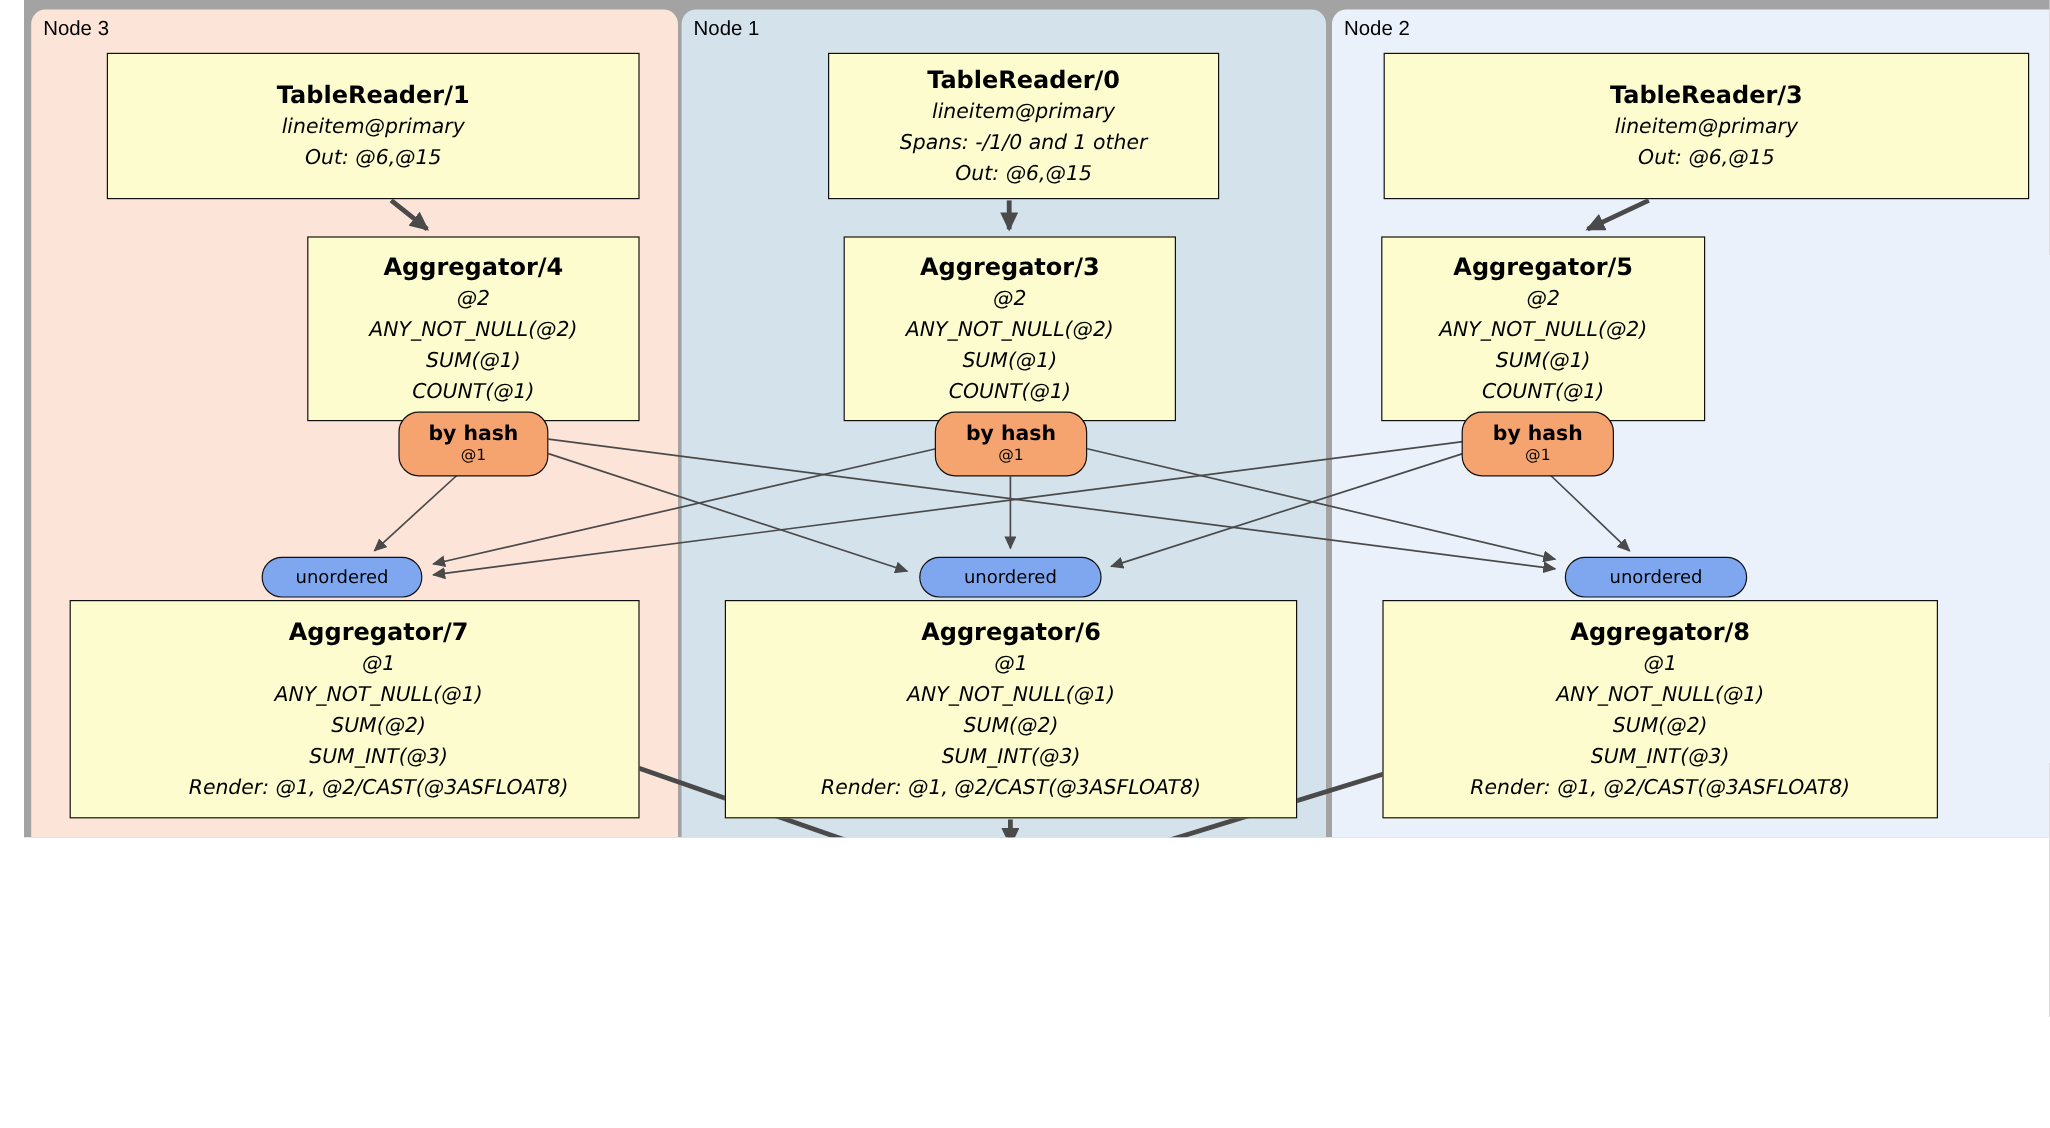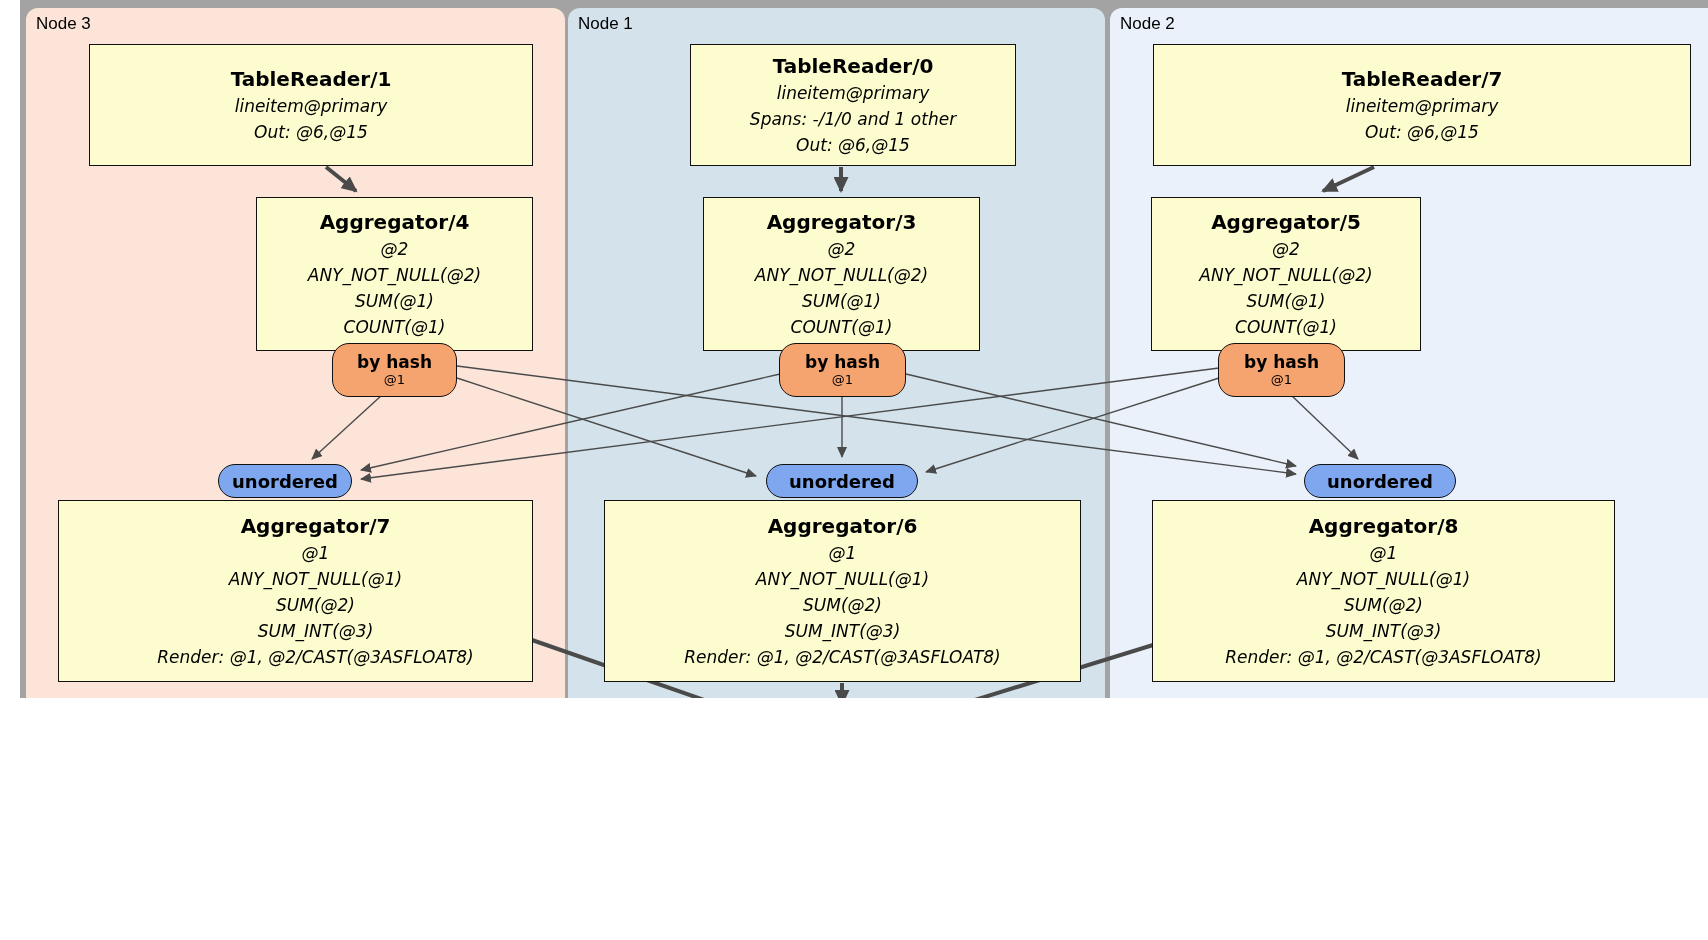--- a/index.html
+++ b/index.html
@@ -68,21 +68,21 @@
     position:absolute;
     z-index:4;
     background:#7ea7f0;
     border:1.6px solid #111;
     border-radius:17px;
     display:flex;
     justify-content:center;
     align-items:center;
     box-sizing:border-box;
   }
-  .stream-label{font-size:18px;font-weight:700;color:#000;}
+  .stream-label{font-size:15px;font-weight:400;color:#000;}
 </style>
 </head>
 <body>
 
 <div id="canvas">
 
   <div class="region" style="left:6px;top:8px;width:539px;height:709px;background:#fce4d8;">
     <div class="region-label">Node 3</div>
   </div>
   <div class="region" style="left:548px;top:8px;width:537px;height:923px;background:#d3e2eb;">
@@ -132,21 +132,21 @@
   </div>
 
   <div class="node-box" style="left:670px;top:44px;width:326px;height:122px;">
     <div class="box-title">TableReader/0</div>
     <div class="box-line">lineitem@primary</div>
     <div class="box-line">Spans: -/1/0 and 1 other</div>
     <div class="box-line">Out: @6,@15</div>
   </div>
 
   <div class="node-box" style="left:1133px;top:44px;width:538px;height:122px;">
-    <div class="box-title">TableReader/7</div>
+    <div class="box-title">TableReader/3</div>
     <div class="box-line">lineitem@primary</div>
     <div class="box-line">Out: @6,@15</div>
   </div>
 
   <div class="node-box" style="left:236px;top:197px;width:277px;height:154px;">
     <div class="box-title">Aggregator/4</div>
     <div class="box-line">@2</div>
     <div class="box-line">ANY_NOT_NULL(@2)</div>
     <div class="box-line">SUM(@1)</div>
     <div class="box-line">COUNT(@1)</div>

